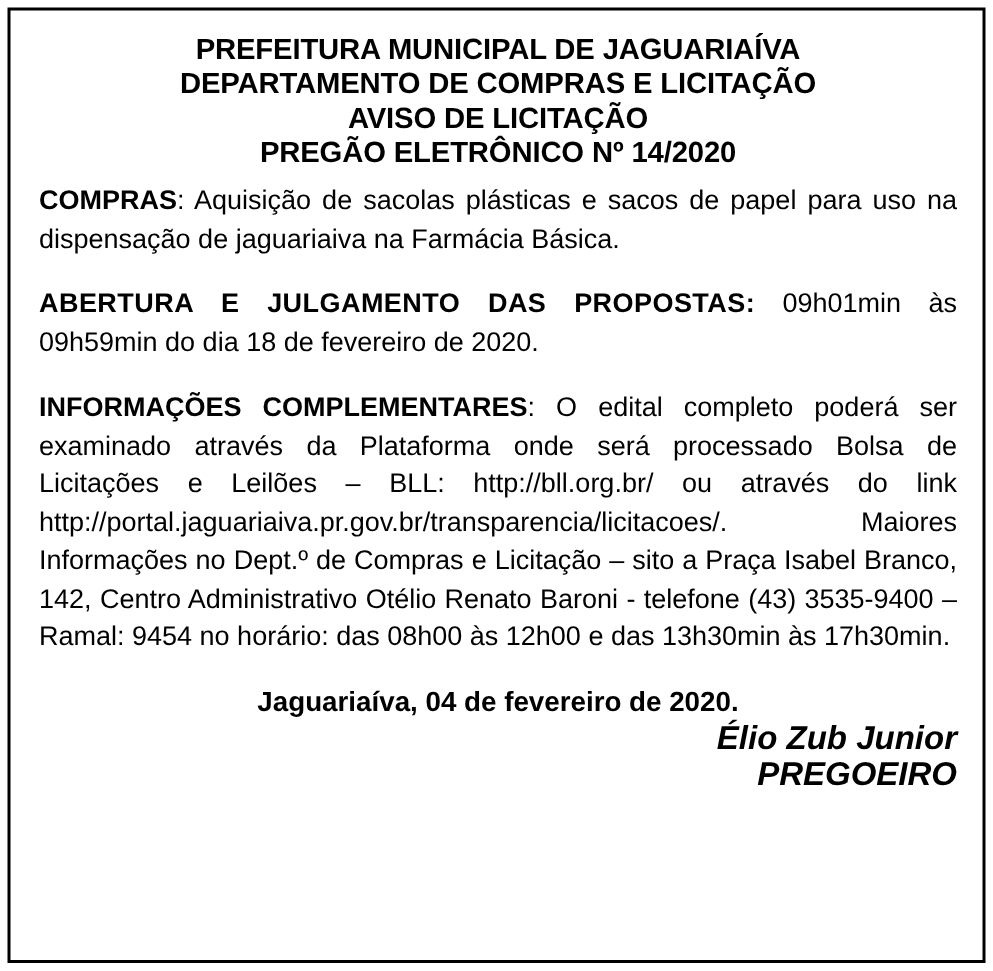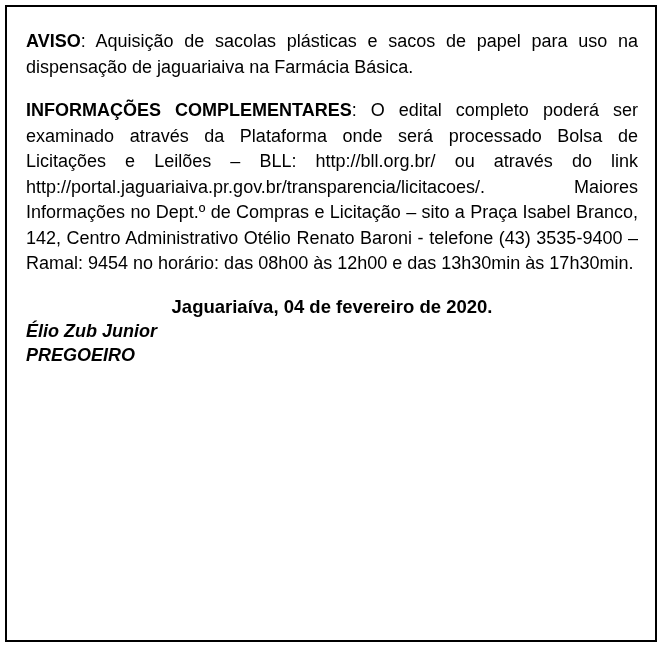--- a/index.html
+++ b/index.html
@@ -55,38 +55,45 @@
   .para.spaced .lbl {
     letter-spacing: 0.3px;
   }
   .closing {
     text-align: center;
     font-weight: bold;
     font-size: 18.5px;
     line-height: 24px;
   }
   .sign {
-    text-align: left;
+    text-align: right;
     font-weight: bold;
     font-style: italic;
-    font-size: 18px;
+    font-size: 22px;
     line-height: 24px;
   }
 </style>
 </head>
 <body>
 
 <div class="page">
   <div class="border-box"></div>
   <div class="content">
 
+    <div class="heading">
+      <div>PREFEITURA MUNICIPAL DE JAGUARIAÍVA</div>
+      <div>DEPARTAMENTO DE COMPRAS E LICITAÇÃO</div>
+      <div>AVISO DE LICITAÇÃO</div>
+      <div>PREGÃO ELETRÔNICO Nº 14/2020</div>
+    </div>
 
-    <p class="para"><span class="lbl">AVISO</span><span>: </span><span>Aquisição de sacolas plásticas e sacos de papel para uso na dispensação de jaguariaiva na Farmácia Básica.</span></p>
+    <p class="para"><span class="lbl">COMPRAS</span><span>: </span><span>Aquisição de sacolas plásticas e sacos de papel para uso na dispensação de jaguariaiva na Farmácia Básica.</span></p>
 
 
+    <p class="para spaced"><span class="lbl">ABERTURA E JULGAMENTO DAS PROPOSTAS:</span><span> </span><span>09h01min às 09h59min do dia 18 de fevereiro de 2020.</span></p>
 
 
     <p class="para"><span class="lbl">INFORMAÇÕES COMPLEMENTARES</span><span>: </span><span>O edital completo poderá ser examinado através da Plataforma onde será processado Bolsa de Licitações e Leilões – BLL: http://bll.org.br/ ou através do link http://portal.jaguariaiva.pr.gov.br/transparencia/licitacoes/.    Maiores Informações no Dept.º de Compras e Licitação – sito a Praça Isabel Branco, 142, Centro Administrativo Otélio Renato Baroni - telefone (43) 3535-9400 – Ramal: 9454 no horário: das 08h00 às 12h00 e das 13h30min às 17h30min.</span></p>
 
     <div class="closing">Jaguariaíva, 04 de fevereiro de 2020.</div>
     <div class="sign">Élio Zub Junior</div>
     <div class="sign">PREGOEIRO</div>
 
   </div>
 </div>

